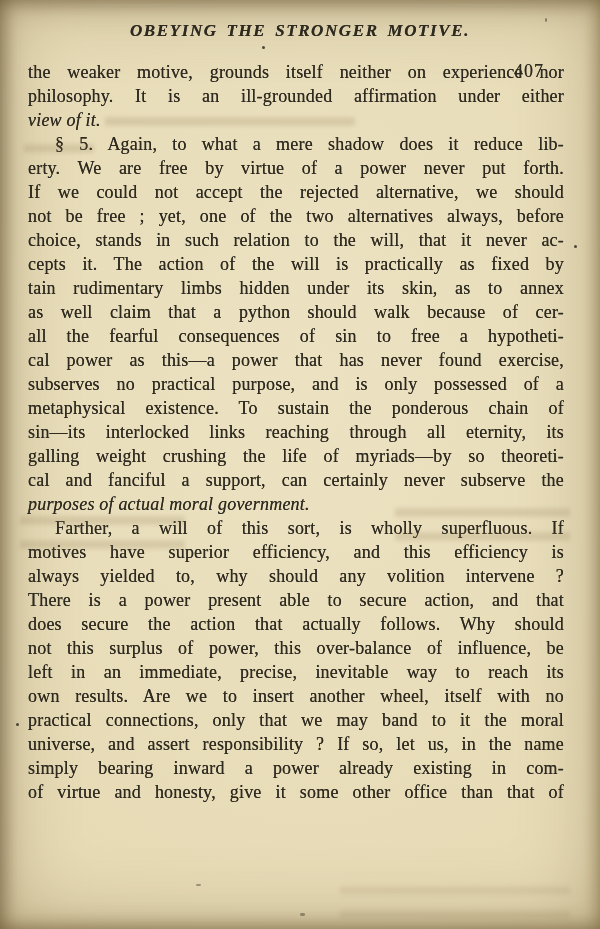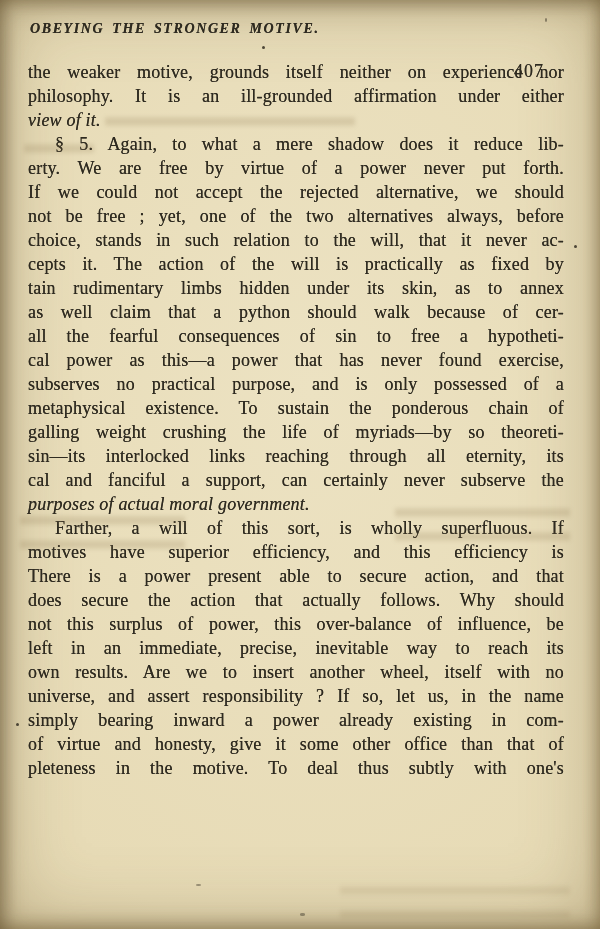--- a/index.html
+++ b/index.html
@@ -36,23 +36,24 @@
   
   .running-head {
     position: absolute;
     top: 21px;
     left: 30px;
     right: 30px;
     height: 24px;
   }
   .head-title {
     display: block;
+    text-align: center;
     font-style: italic;
     font-weight: bold;
-    font-size: 14px;
+    font-size: 17px;
     letter-spacing: 1.6px;
     word-spacing: 3px;
     color: var(--ink);
     text-shadow: 0 0 0.5px rgba(46, 42, 32, 0.8);
   }
   .page-number {
     position: absolute;
     top: 0;
     right: 26px;
     font-size: 18px;
@@ -132,37 +133,38 @@
         <div class="line">If we could not accept the rejected alternative, we should</div>
         <div class="line">not be free ; yet, one of the two alternatives always, before</div>
         <div class="line">choice, stands in such relation to the will, that it never ac-</div>
         <div class="line">cepts it.  The action of the will is practically as fixed by</div>
         <div class="line">tain rudimentary limbs hidden under its skin, as to annex</div>
         <div class="line">as well claim that a python should walk because of cer-</div>
         <div class="line">all the fearful consequences of sin to free a hypotheti-</div>
         <div class="line">cal power as this—a power that has never found exercise,</div>
         <div class="line">subserves no practical purpose, and is only possessed of a</div>
         <div class="line">metaphysical existence.  To sustain the ponderous chain of</div>
+        <div class="line">sin—its interlocked links reaching through all eternity, its</div>
         <div class="line">galling weight crushing the life of myriads—by so theoreti-</div>
-        <div class="line">sin—its interlocked links reaching through all eternity, its</div>
         <div class="line">cal and fanciful a support, can certainly never subserve the</div>
         <div class="line last">purposes of actual moral government.</div>
       </div>
       <div class="paragraph">
         <div class="line indent">Farther, a will of this sort, is wholly superfluous.  If</div>
         <div class="line">motives have superior efficiency, and this efficiency is</div>
+        <div class="line">always yielded to, why should any volition intervene ?</div>
         <div class="line">There is a power present able to secure action, and that</div>
         <div class="line">does secure the action that actually follows.  Why should</div>
         <div class="line">not this surplus of power, this over-balance of influence, be</div>
         <div class="line">left in an immediate, precise, inevitable way to reach its</div>
         <div class="line">own results.  Are we to insert another wheel, itself with no</div>
+        <div class="line">practical connections, only that we may band to it the moral</div>
         <div class="line">universe, and assert responsibility ?  If so, let us, in the name</div>
         <div class="line">simply bearing inward a power already existing in com-</div>
         <div class="line">of virtue and honesty, give it some other office than that of</div>
-        <div class="line">pleteness in the motive.  To deal thus subtly with one's</div>
       </div>
     </div>
 
   <div class="ghost ghost-1"></div>
   <div class="ghost ghost-2"></div>
   <div class="ghost ghost-3"></div>
   <div class="ghost ghost-4"></div>
   <div class="ghost ghost-5"></div>
 
   <div class="speck speck-1"></div>

